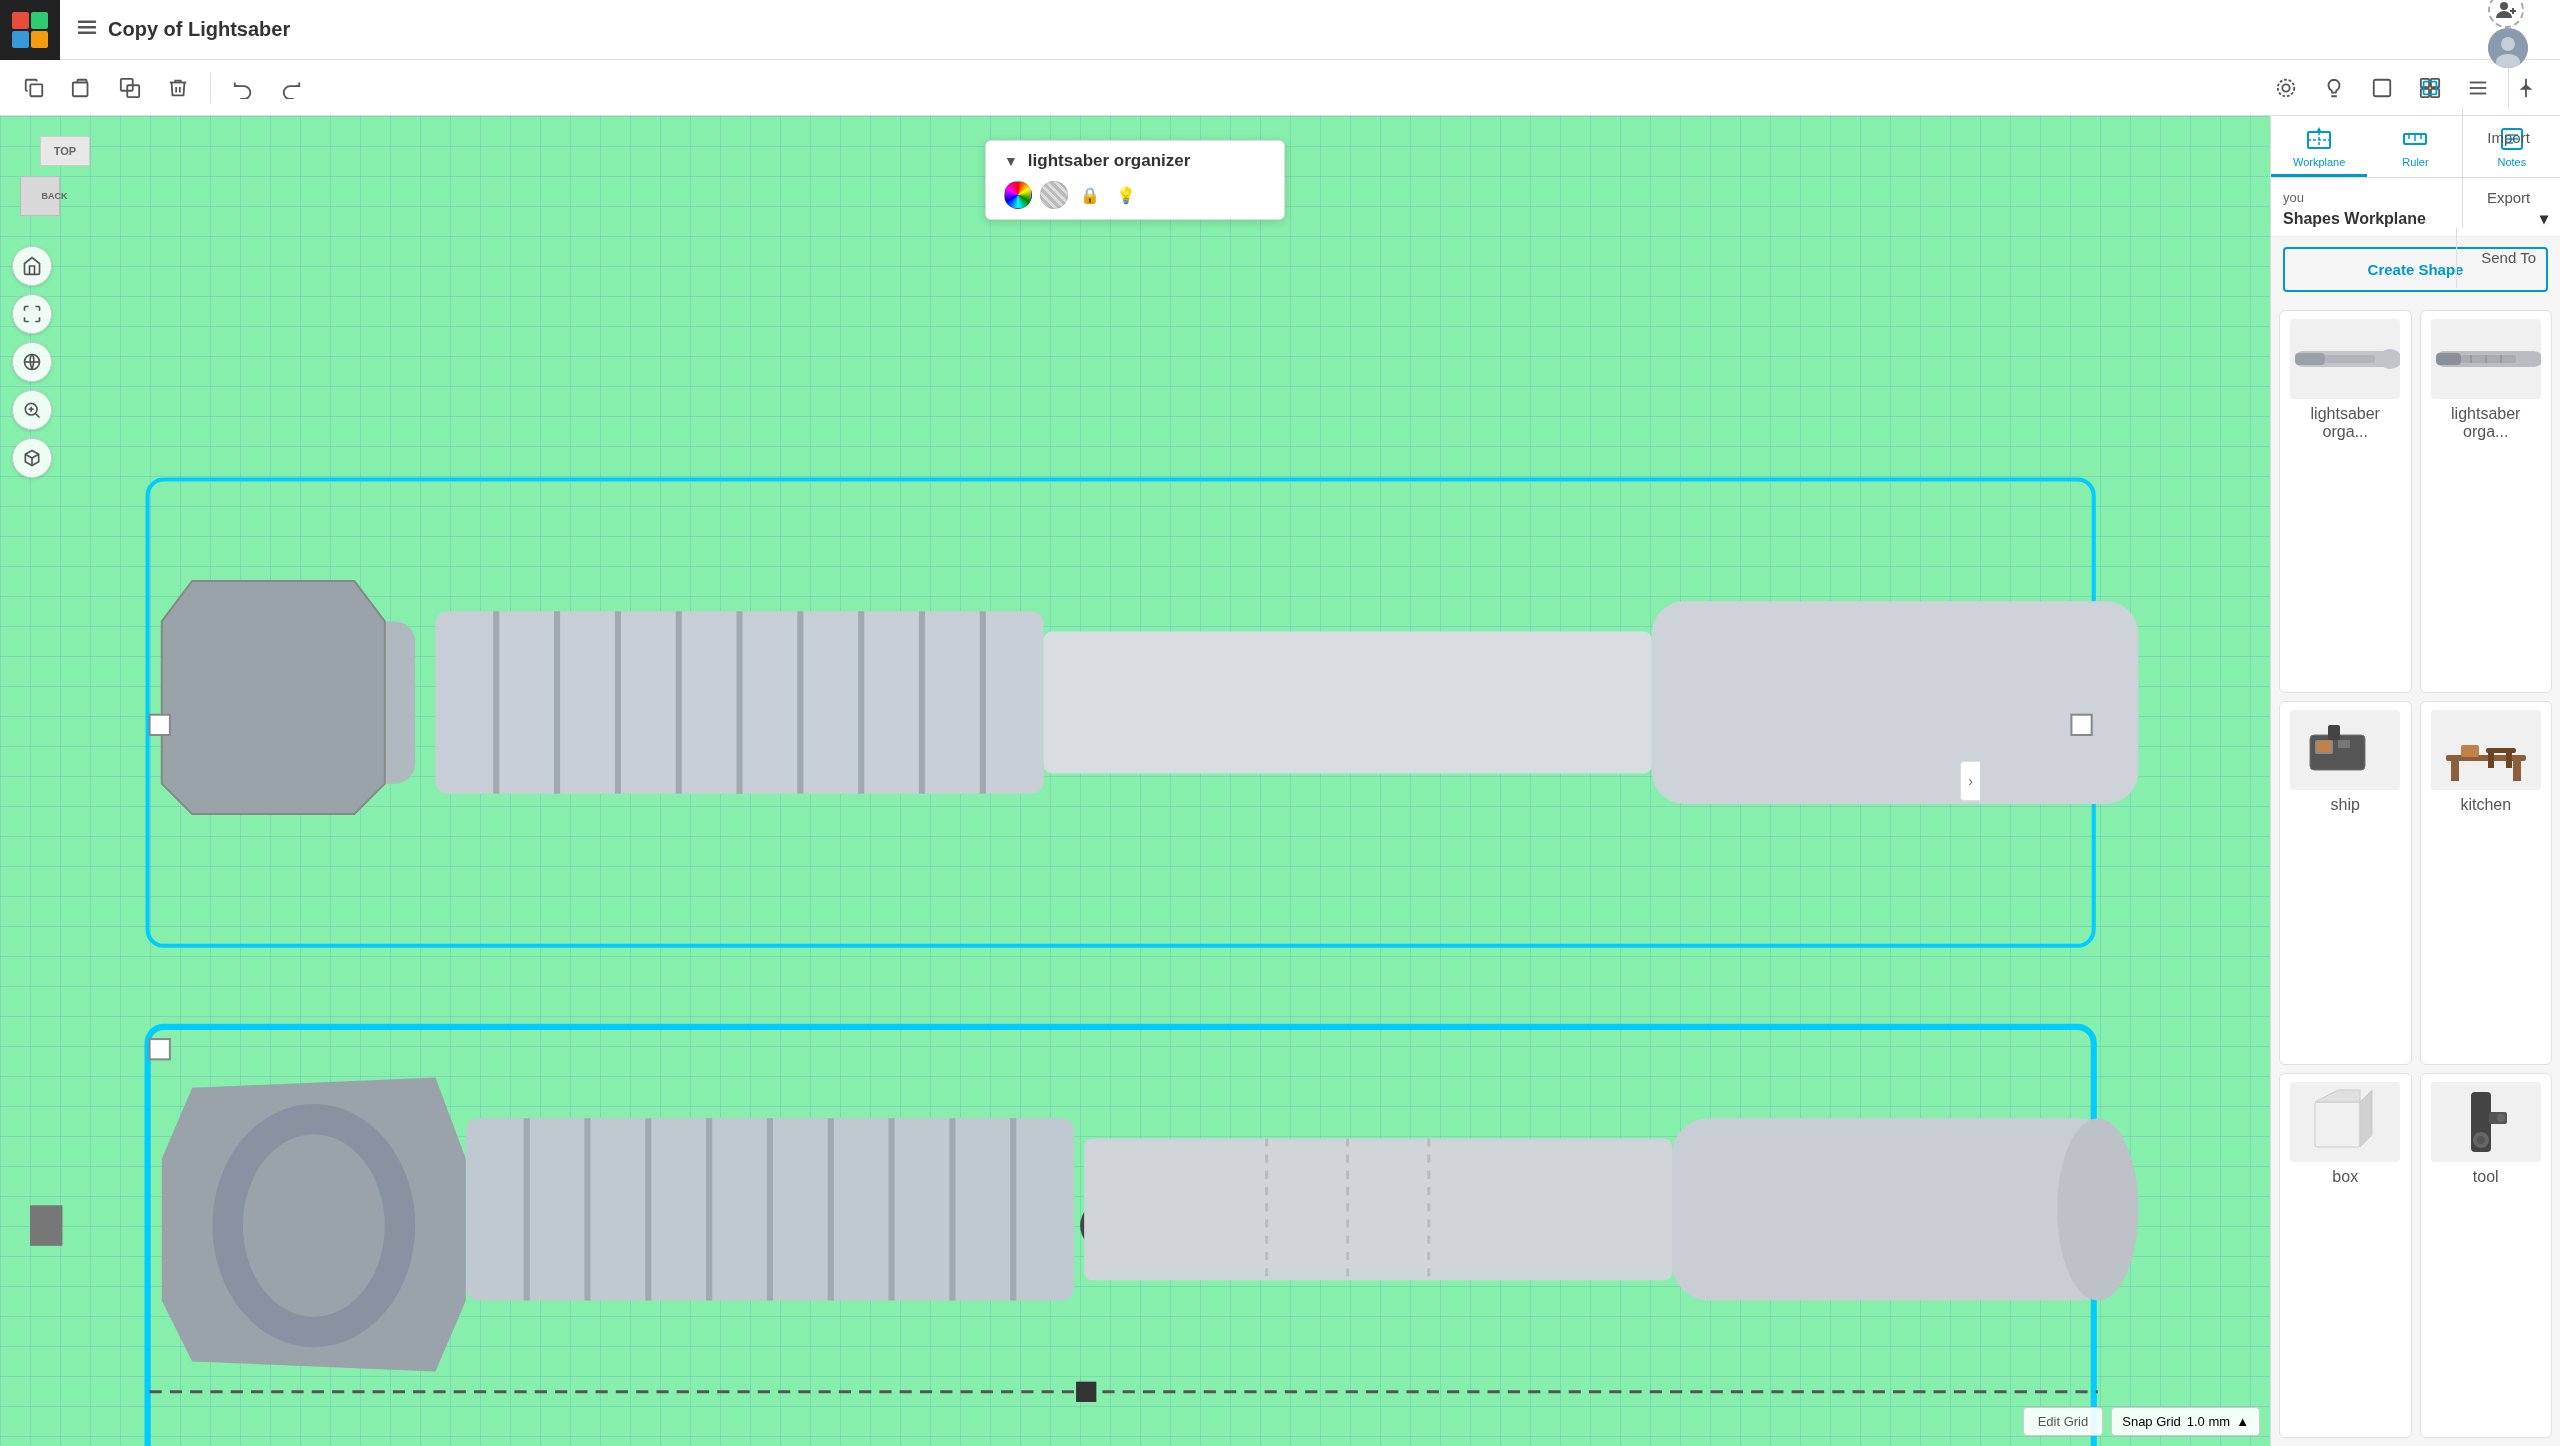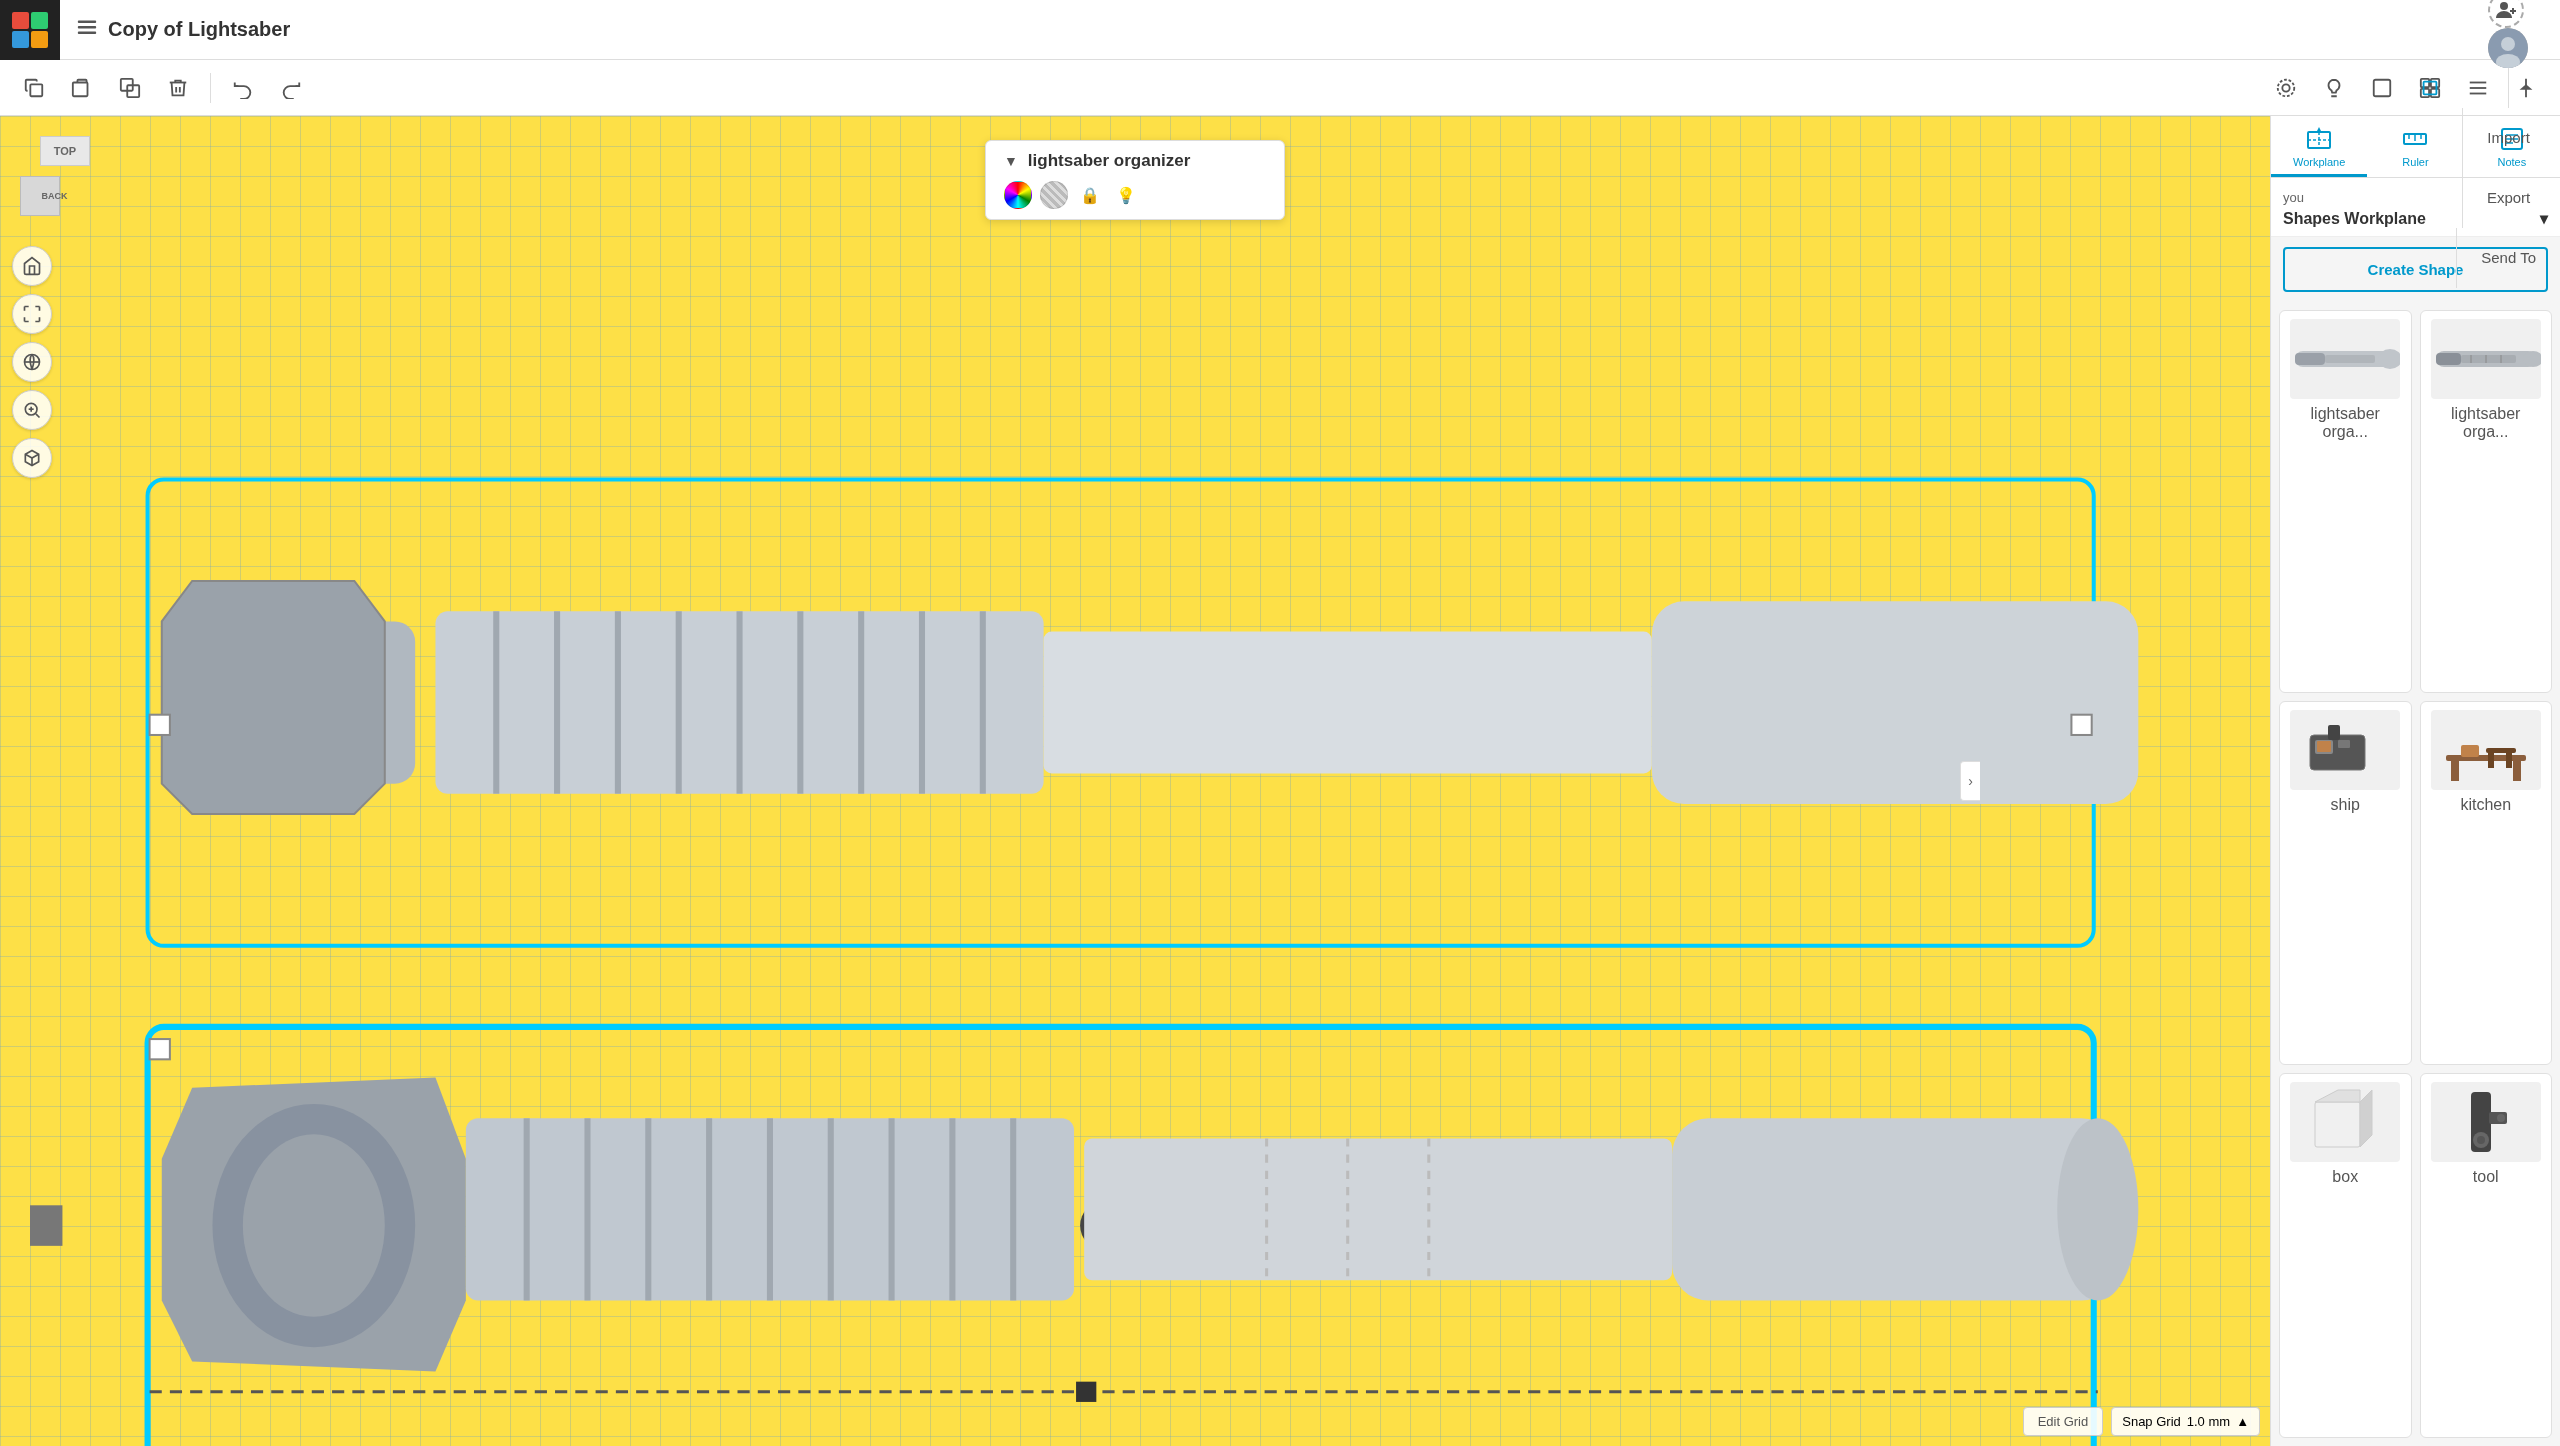--- a/index.html
+++ b/index.html
@@ -147,21 +147,21 @@
     
     #main {
       display: flex;
       height: calc(1446px - 60px - 56px);
     }
 
     
     #viewport {
       flex: 1;
       position: relative;
-      background: #fde047;
+      background: #86efac;
       overflow: hidden;
     }
 
     
     #viewport::before {
       content: '';
       position: absolute;
       inset: 0;
       background-image:
         linear-gradient(rgba(100,160,200,0.3) 1px, transparent 1px),

